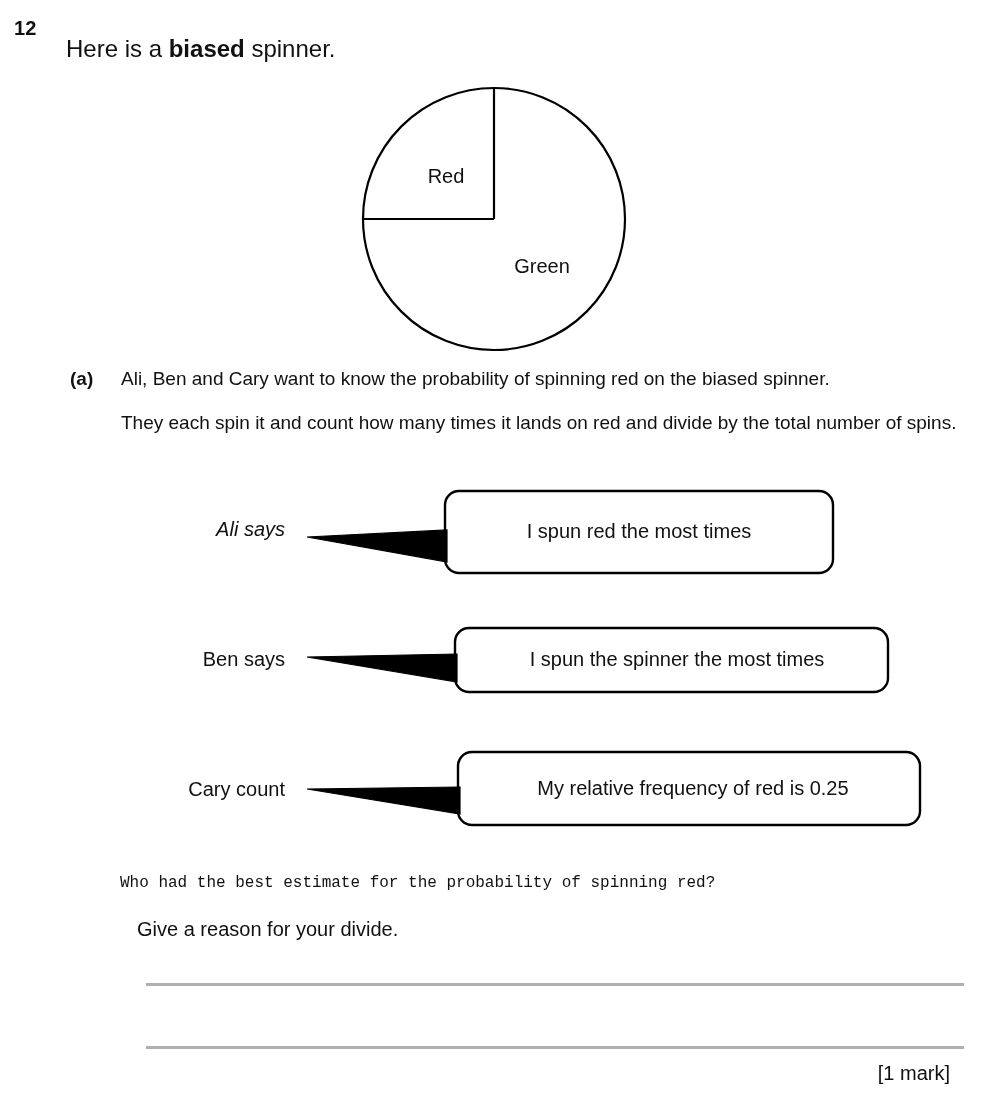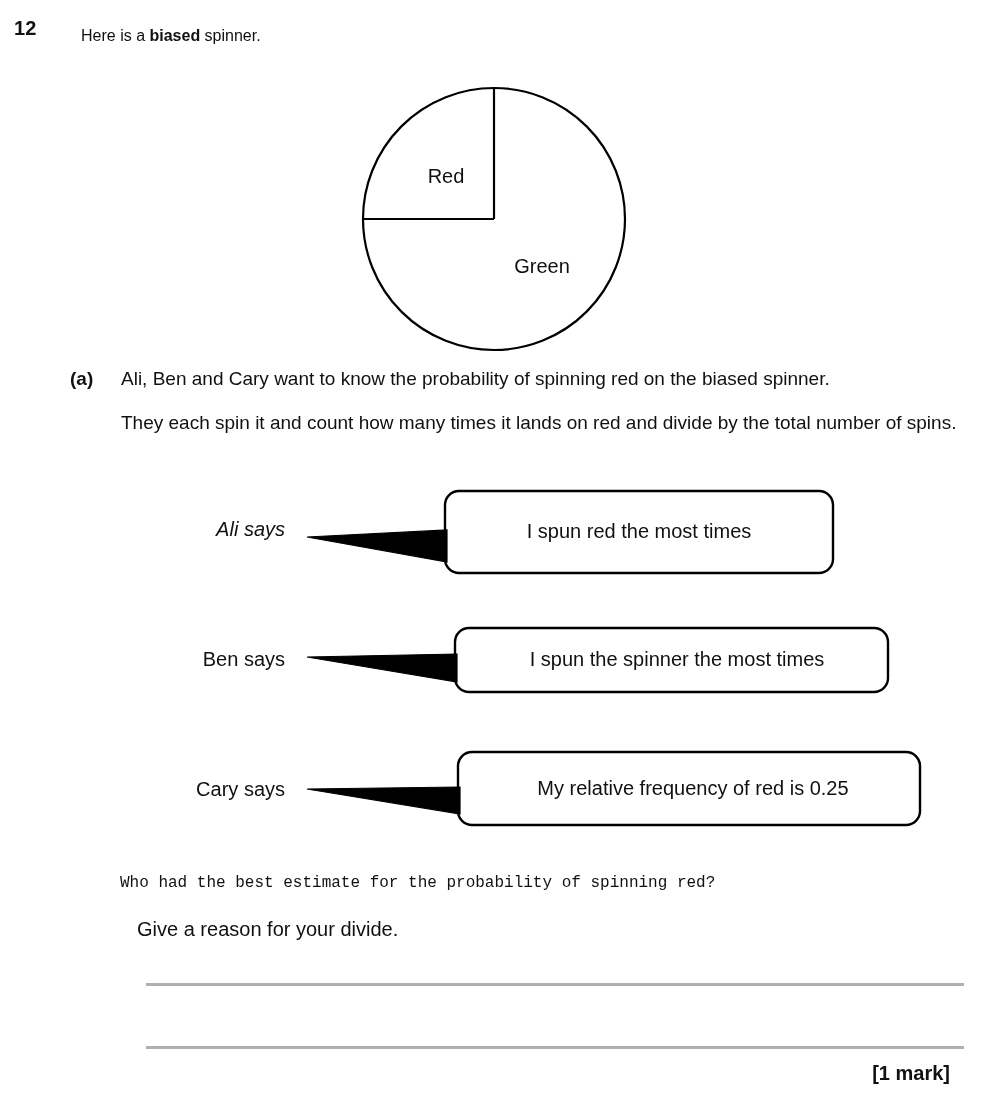--- a/index.html
+++ b/index.html
@@ -23,24 +23,23 @@
   
   #question-number {
     left: 14px;
     top: 17px;
     font-size: 20px;
     font-weight: bold;
     letter-spacing: 0.2px;
   }
   #question-stem {
     left: 66px;
-    top: 27px;
-    font-size: 16px;
-    white-space: nowrap;
-    margin-left: 15px;
+    top: 35px;
+    font-size: 24px;
+    white-space: nowrap;
   }
   #question-stem .kw { font-weight: bold; }
 
   
   #spinner-figure {
     left: 355px;
     top: 76px;
     width: 290px;
     height: 290px;
     text-decoration: underline;
@@ -134,21 +133,21 @@
   #answer-line-1 { top: 983px; }
   #answer-line-2 { top: 1046px; }
 
   
   #marks-label {
     left: 700px;
     top: 1062px;
     width: 250px;
     text-align: right;
     font-size: 20px;
-    font-weight: bold;
+    font-weight: normal;
     white-space: nowrap;
   }
 </style>
 </head>
 <body>
 
 <div class="abs" id="question-number">12</div>
 
 <div class="abs" id="question-stem"><span>Here is a </span><span class="kw">biased</span><span> spinner.</span></div>
 
@@ -184,21 +183,21 @@
 <div class="abs speaker-label" id="speaker-ben">Ben says</div>
 
 <div class="abs" id="bubble-row-ben">
   <svg class="bubble-svg" width="615" height="105" viewBox="0 0 615 105" xmlns="http://www.w3.org/2000/svg">
     <rect class="bubble-shape" x="160" y="15" width="433" height="64" rx="14" ry="14"></rect>
     <path class="bubble-tail" d="M 12 44 L 162 41 L 162 69 Z"></path>
     <text class="bubble-text" x="382" y="48">I spun the spinner the most times</text>
   </svg>
 </div>
 
-<div class="abs speaker-label" id="speaker-cary">Cary says</div>
+<div class="abs speaker-label" id="speaker-cary">Cary count</div>
 
 <div class="abs" id="bubble-row-cary">
   <svg class="bubble-svg" width="645" height="105" viewBox="0 0 645 105" xmlns="http://www.w3.org/2000/svg">
     <rect class="bubble-shape" x="163" y="9" width="462" height="73" rx="14" ry="14"></rect>
     <path class="bubble-tail" d="M 12 46 L 165 44 L 165 71 Z"></path>
     <text class="bubble-text" x="398" y="47">My relative frequency of red is 0.25</text>
   </svg>
 </div>
 
 <div class="abs" id="closing-q1">Who had the best estimate for the probability of spinning red?</div>

